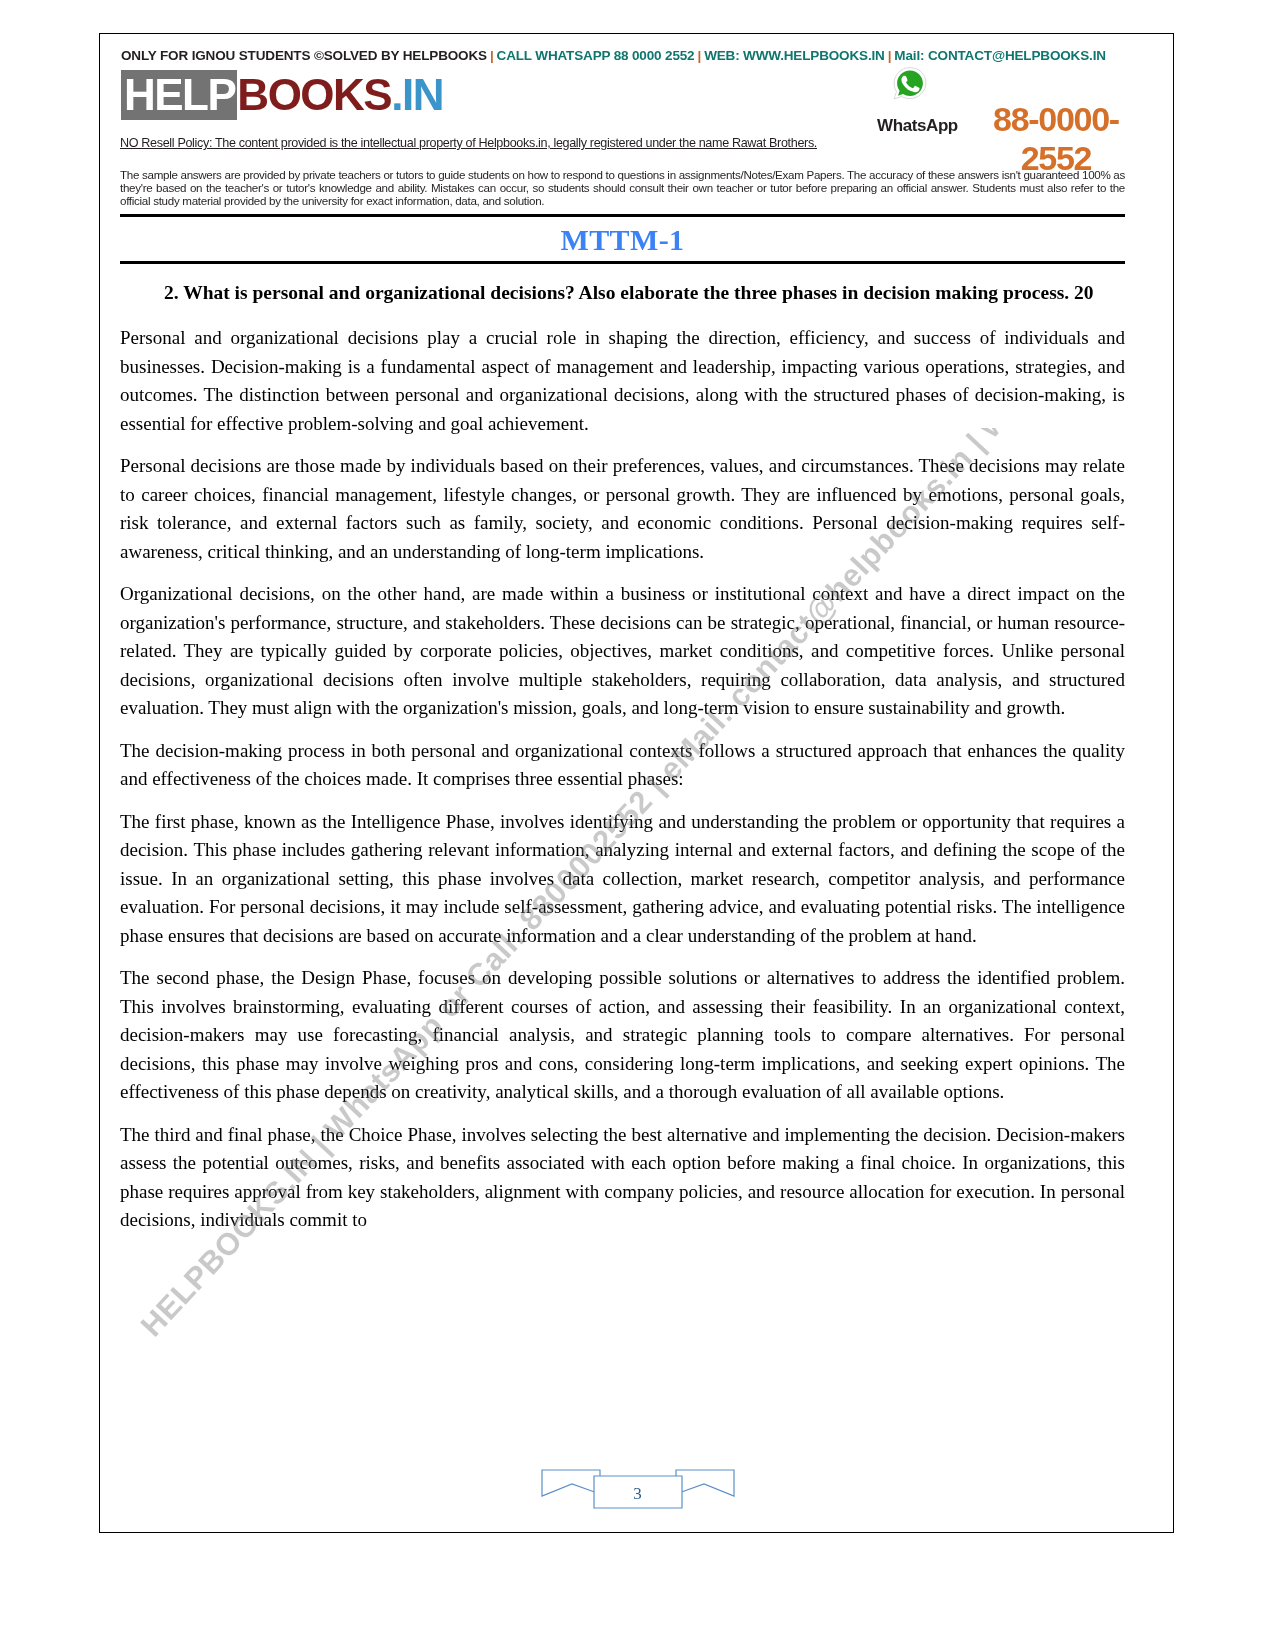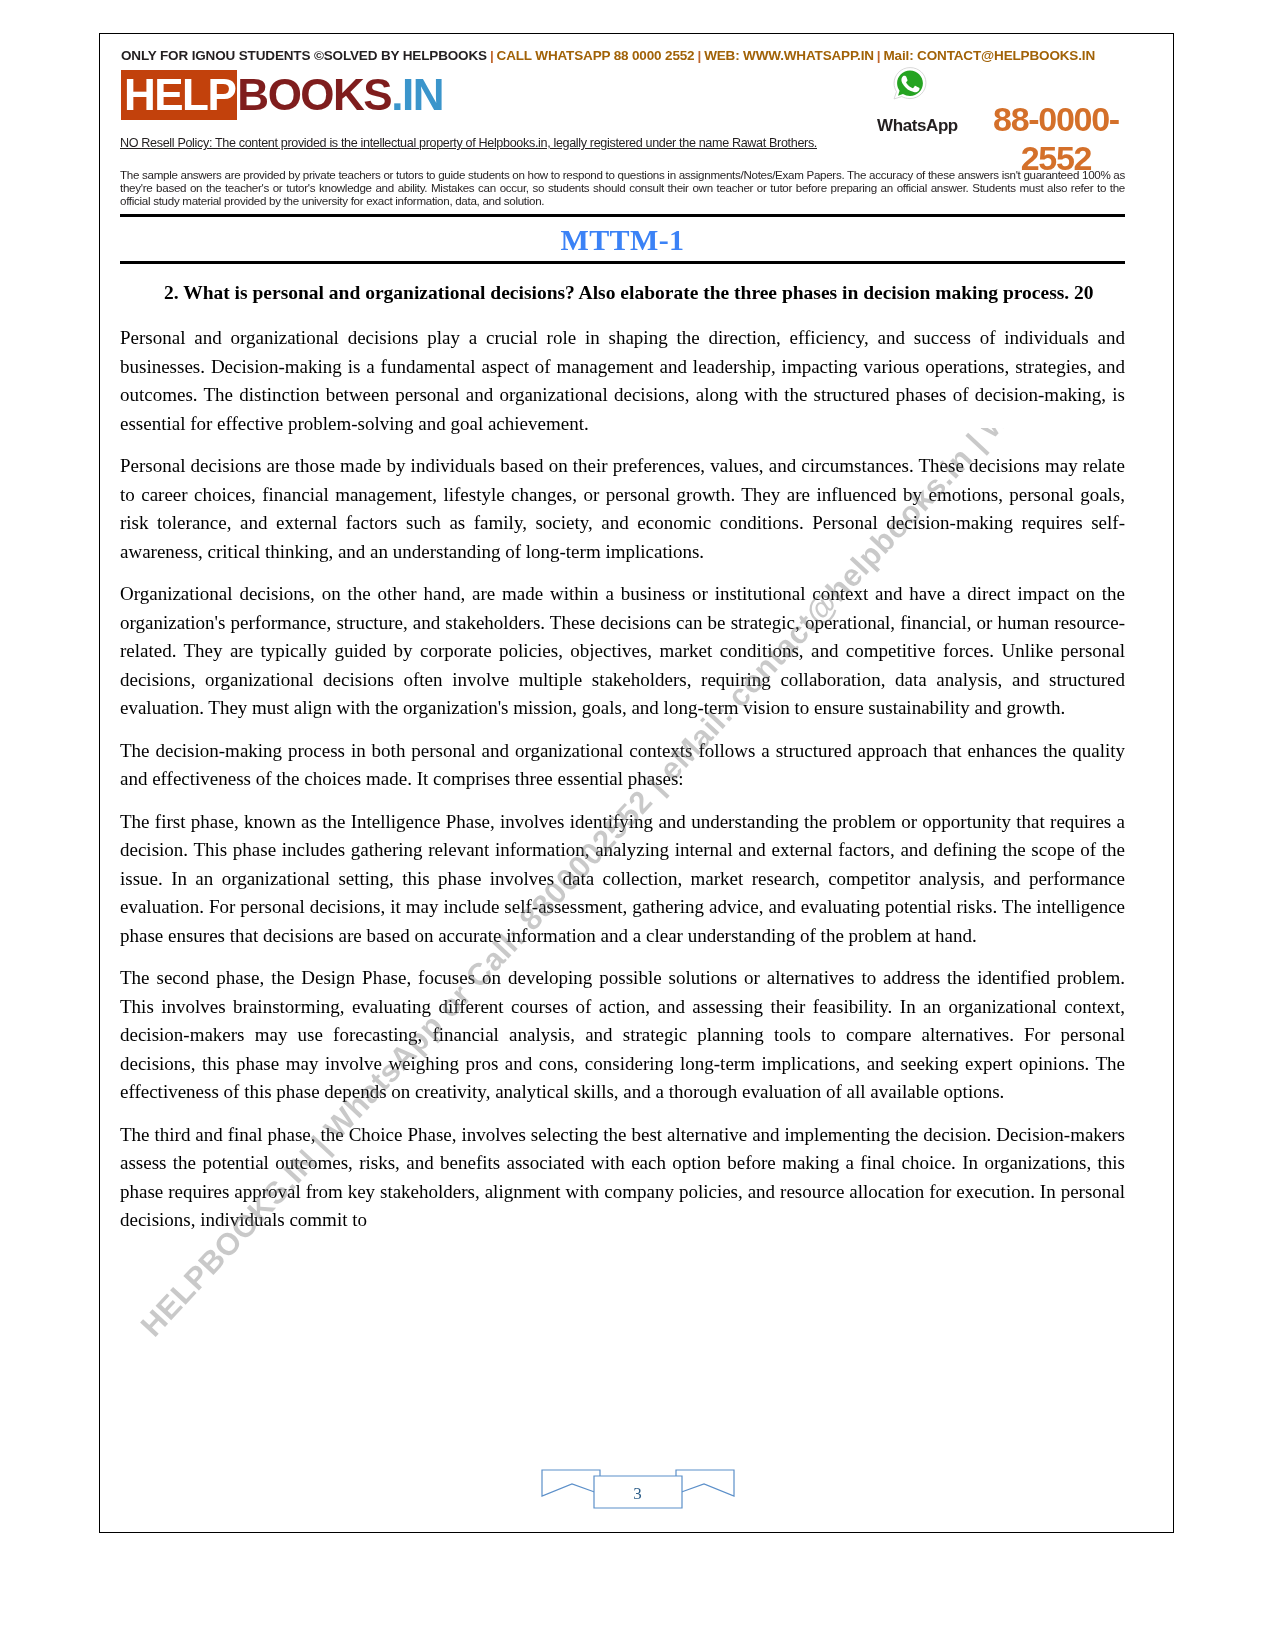--- a/index.html
+++ b/index.html
@@ -39,21 +39,21 @@
   .header-line {
     font-family: "Liberation Sans", sans-serif;
     font-size: 13.5px;
     font-weight: 600;
     color: #231f20;
     white-space: nowrap;
     letter-spacing: -0.15px;
     margin-left: 1px;
   }
   .header-line .accent {
-    color: #a16207;
+    color: #0f766e;
     font-weight: bold;
   }
   .header-line .sep {
     color: #c0652a;
     font-weight: bold;
     padding: 0 3px;
   }
 
   
   .logo-row {
@@ -66,21 +66,21 @@
     left: 1px;
     top: 0px;
     font-family: "Liberation Sans", sans-serif;
     font-weight: bold;
     font-size: 44px;
     letter-spacing: -1.5px;
     line-height: 50px;
     white-space: nowrap;
   }
   .logo .help {
-    background: #c2410c;
+    background: #737373;
     color: #ffffff;
     padding: 0 2px 1px 3px;
   }
   .logo .books {
     color: #7f1d1d;
   }
   .logo .in {
     color: #3b95cb;
   }
 
@@ -245,21 +245,21 @@
     color: #2e5f8a;
   }
 </style>
 </head>
 <body>
 
 <div class="page">
   <div class="page-inner">
 
     <div class="header-line">
-      <span>ONLY FOR IGNOU STUDENTS ©SOLVED BY HELPBOOKS</span><span class="sep">|</span><span class="accent">CALL WHATSAPP 88 0000 2552</span><span class="sep">|</span><span class="accent">WEB: WWW.WHATSAPP.IN</span><span class="sep">|</span><span class="accent">Mail: CONTACT@HELPBOOKS.IN</span>
+      <span>ONLY FOR IGNOU STUDENTS ©SOLVED BY HELPBOOKS</span><span class="sep">|</span><span class="accent">CALL WHATSAPP 88 0000 2552</span><span class="sep">|</span><span class="accent">WEB: WWW.HELPBOOKS.IN</span><span class="sep">|</span><span class="accent">Mail: CONTACT@HELPBOOKS.IN</span>
     </div>
 
     <div class="logo-row">
       <div class="logo">
         <span class="help">HELP</span><span class="books">BOOKS</span><span class="in">.IN</span>
       </div>
 
       <div class="wa-block">
         <div class="wa-icon-wrap">
           <svg class="wa-icon" viewBox="0 0 64 64">

